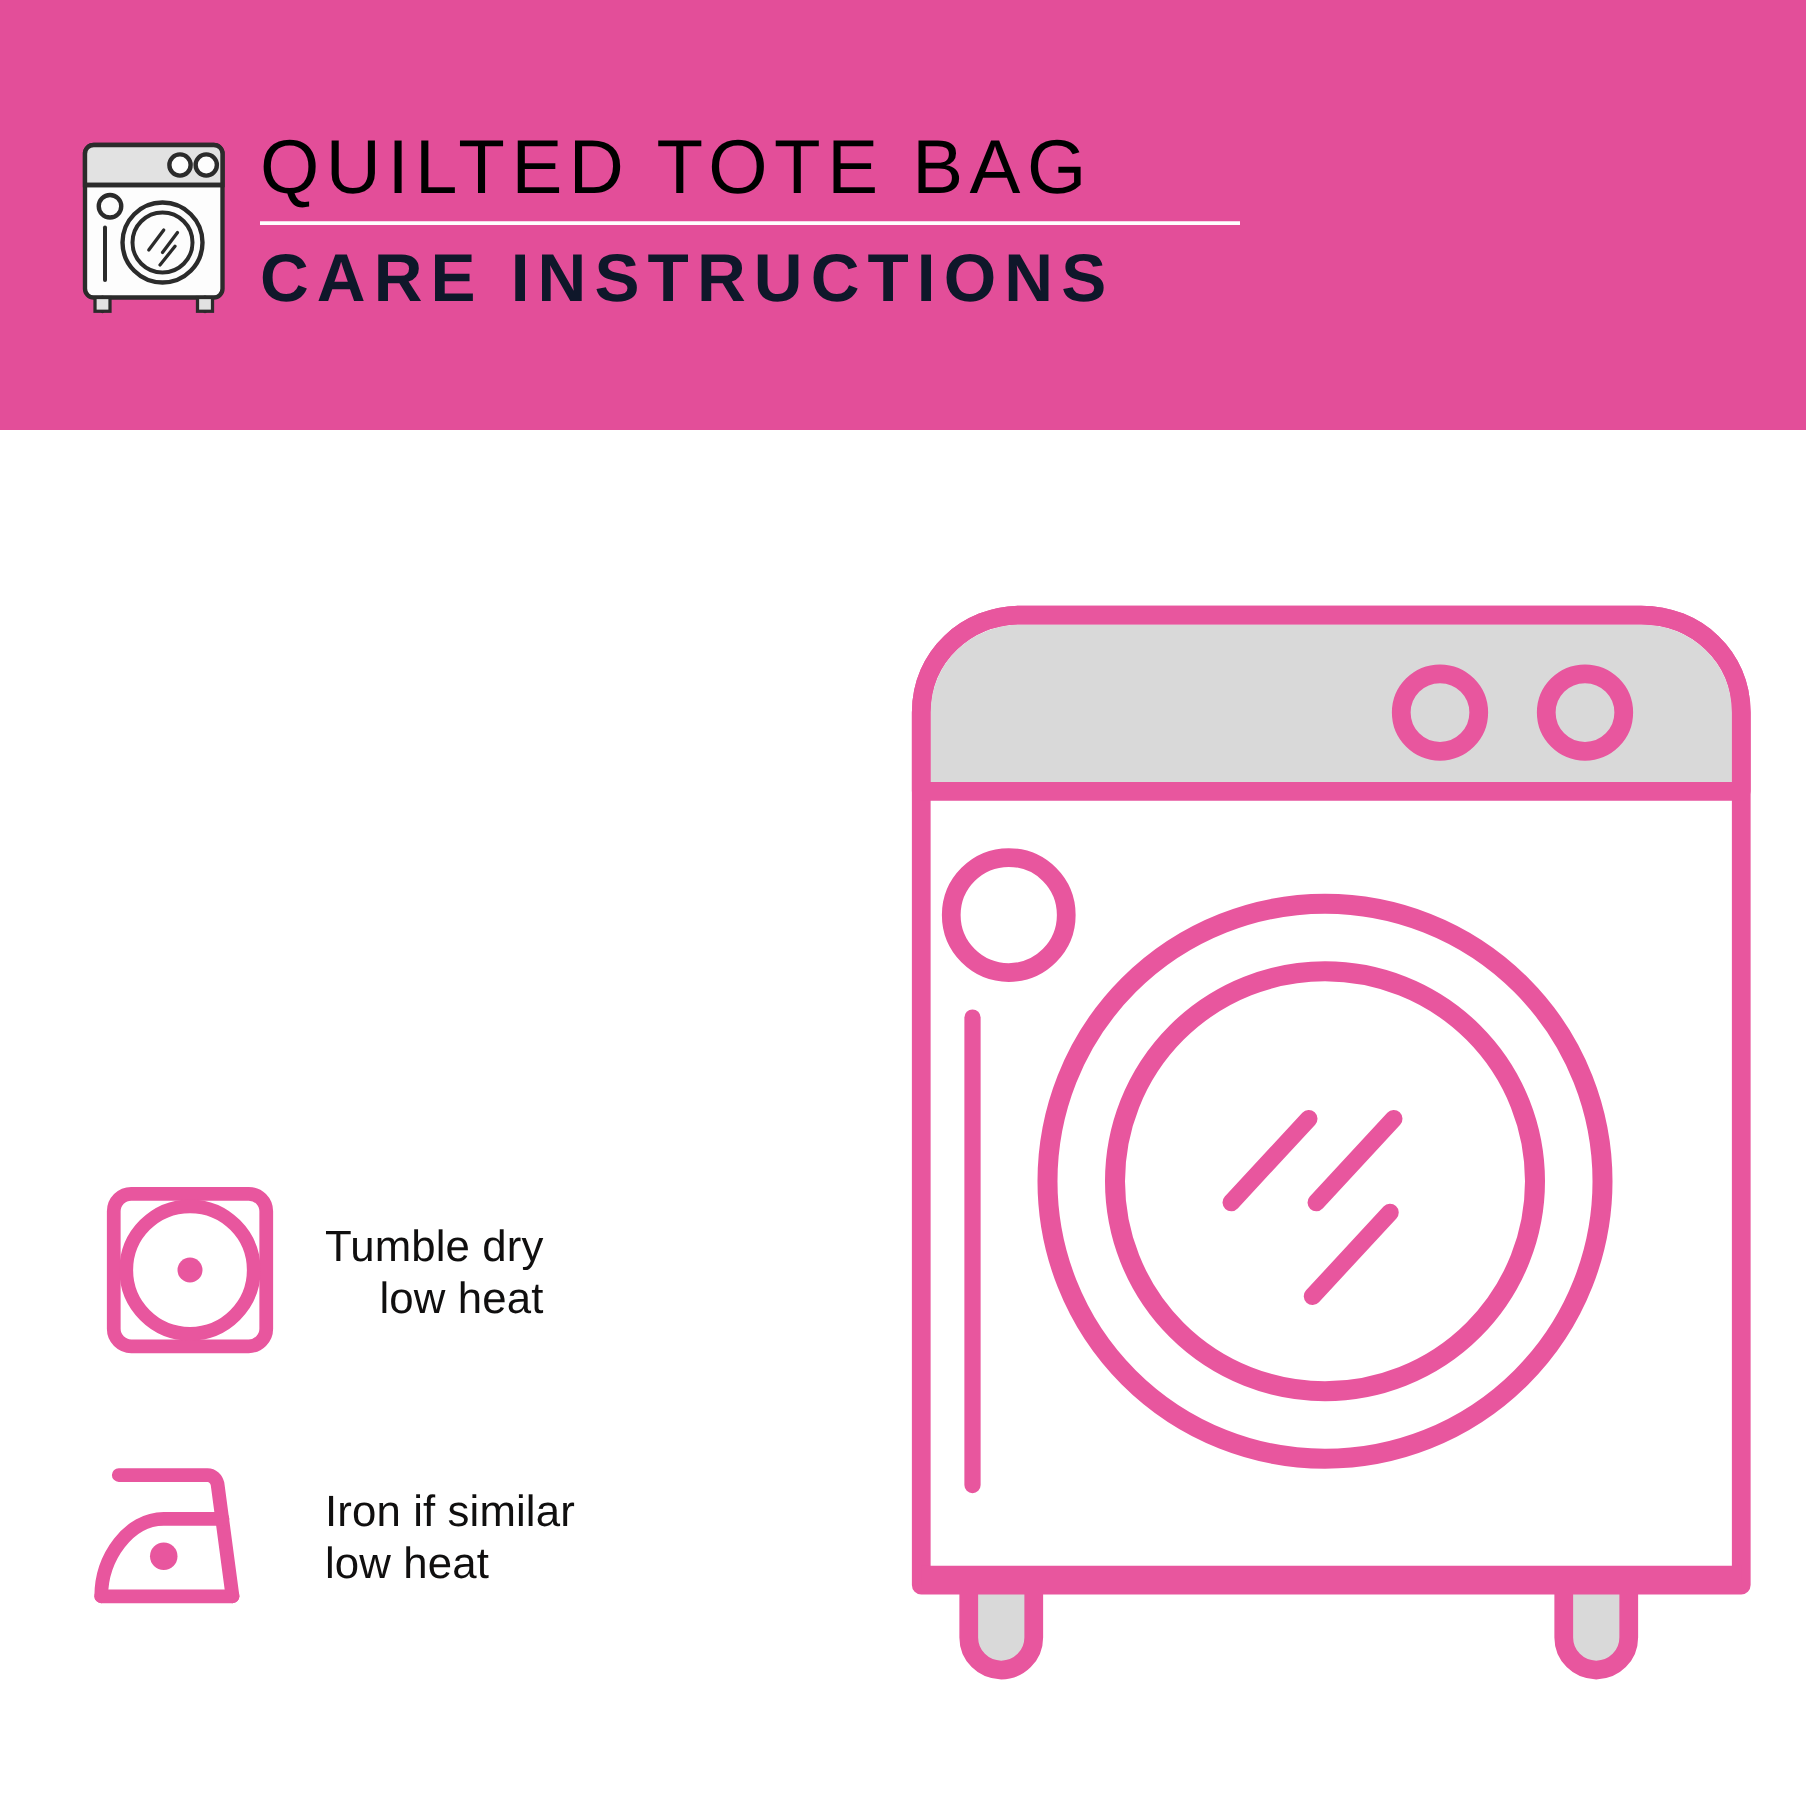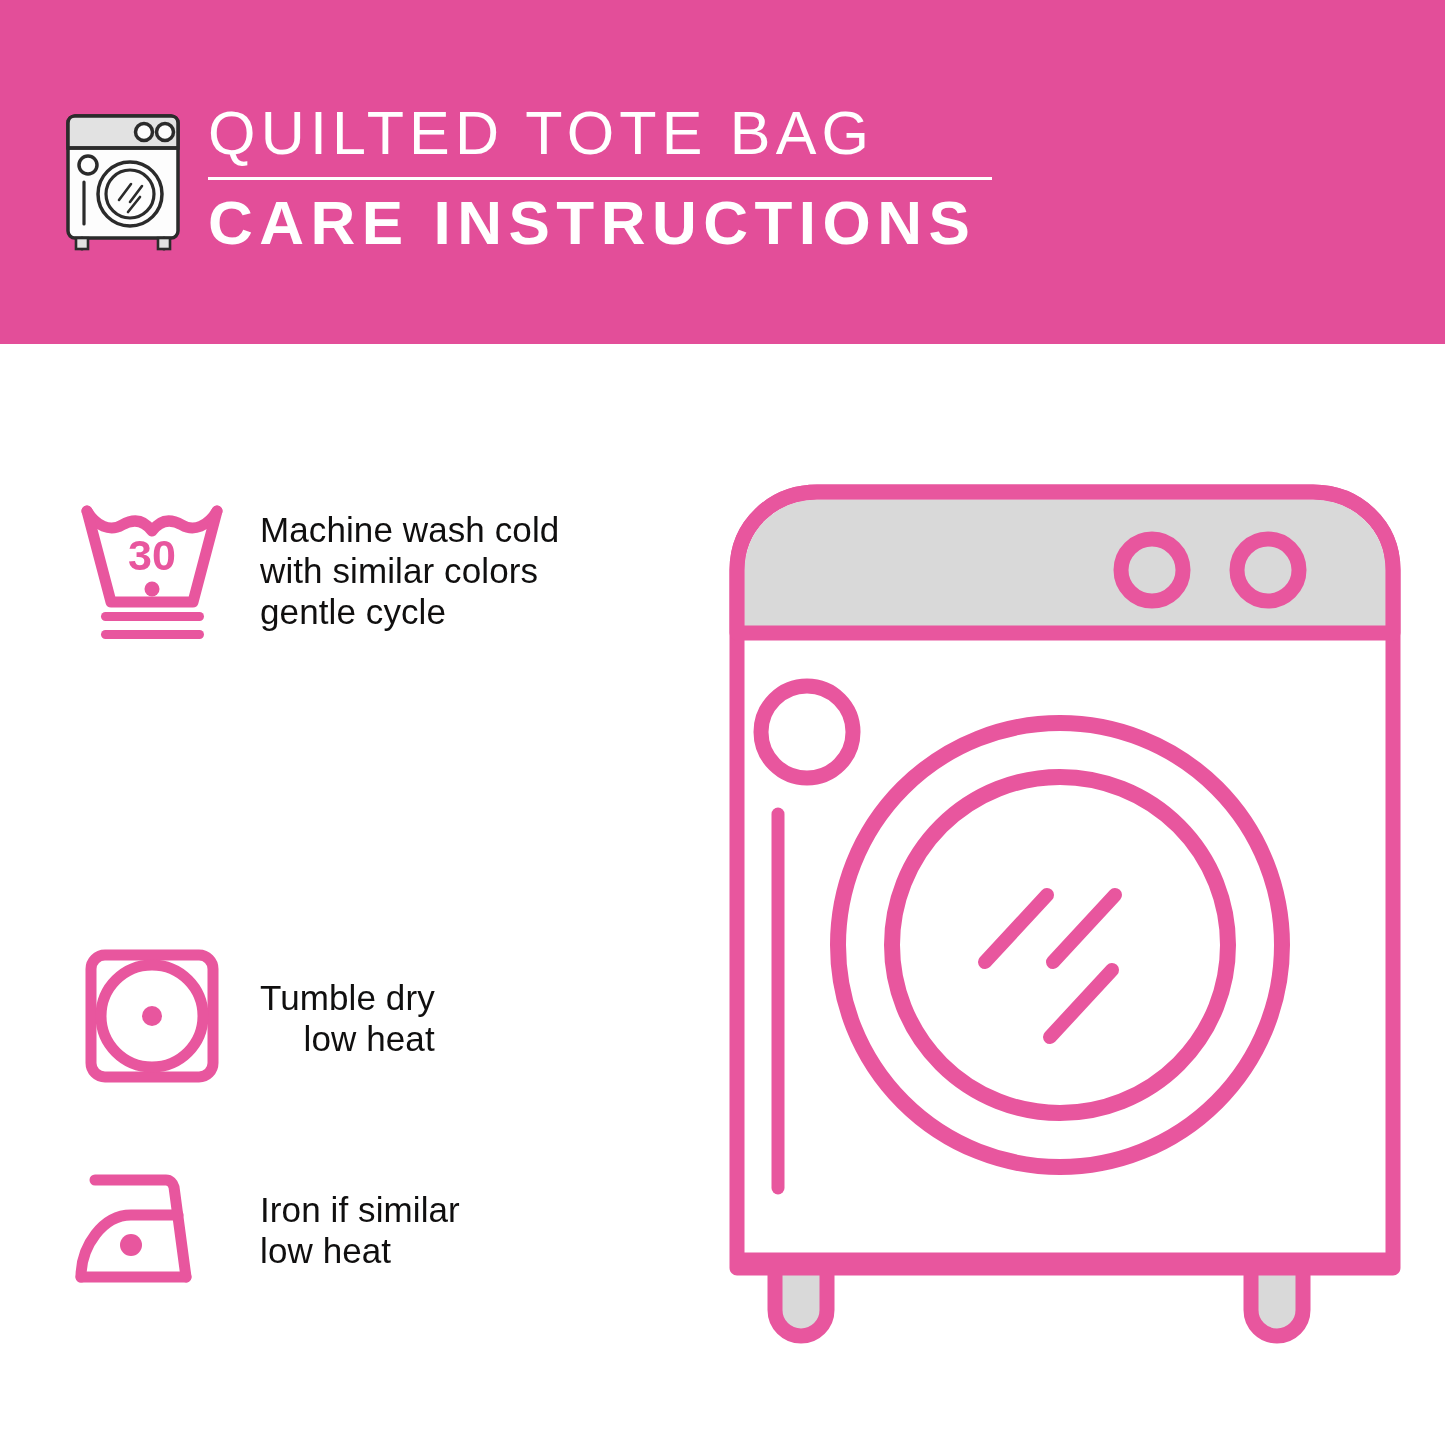--- a/index.html
+++ b/index.html
@@ -38,38 +38,38 @@
     height: 150px;
     flex: 0 0 auto;
     margin-top: 4px;
   }
   #header-text-block {
     margin-left: 24px;
     flex: 1 1 auto;
     padding-top: 2px;
   }
   #title-line {
-    color: #ffffff;
+    color: #000000;
     font-size: 61px;
     line-height: 66px;
     letter-spacing: 5.2px;
     font-weight: 300;
     font-family: "Liberation Sans", sans-serif;
     white-space: nowrap;
   }
   #header-rule {
     margin-top: 11px;
     margin-bottom: 9px;
     height: 3px;
     background: #ffffff;
     width: 100%;
   }
   #subtitle-line {
-    color: #ffffff;
-    font-size: 62px;
+    color: #0f172a;
+    font-size: 54px;
     line-height: 68px;
     letter-spacing: 6.5px;
     font-weight: 700;
     white-space: nowrap;
   }
 
   
   #care-list {
     position: absolute;
     left: 0;
@@ -142,35 +142,20 @@
       <div id="title-line">QUILTED TOTE BAG</div>
       <div id="header-rule"></div>
       <div id="subtitle-line">CARE INSTRUCTIONS</div>
     </div>
 
   </div>
 </div>
 
 <div id="care-list">
 
-  <div class="care-row" id="care-row-0">
-    <svg class="care-symbol" viewBox="0 0 172 160" fill="none" xmlns="http://www.w3.org/2000/svg">
-      <g stroke="#E8569E" stroke-width="11" stroke-linecap="round" stroke-linejoin="round" fill="none">
-        <path d="M21 21 C30 36 44 42 56 35 C68 28 78 30 86 41 C94 30 104 28 116 35 C128 42 142 36 151 21"></path>
-        <path d="M21 21 L45 112 H127 L151 21"></path>
-      </g>
-      <text x="86" y="80" text-anchor="middle" fill="#E8569E" font-family="Liberation Sans, sans-serif" font-size="43" font-weight="700">30</text>
-      <circle cx="86" cy="99" r="7.5" fill="#E8569E"></circle>
-      <rect x="35" y="122" width="103" height="9" rx="4.5" fill="#E8569E"></rect>
-      <rect x="35" y="140" width="103" height="9" rx="4.5" fill="#E8569E"></rect>
-    </svg>
-    <div class="care-text">Machine wash cold
-with similar colors
-gentle cycle</div>
-  </div>
 
 
   <div class="care-row" id="care-row-2">
     <svg class="care-symbol" viewBox="0 0 172 160" fill="none" xmlns="http://www.w3.org/2000/svg">
       <rect x="25" y="17" width="122" height="122" rx="14" stroke="#E8569E" stroke-width="11" fill="none"></rect>
       <circle cx="86" cy="78" r="51" stroke="#E8569E" stroke-width="11" fill="none"></circle>
       <circle cx="86" cy="78" r="10" fill="#E8569E"></circle>
     </svg>
     <div class="care-text">Tumble dry
 low heat</div>

